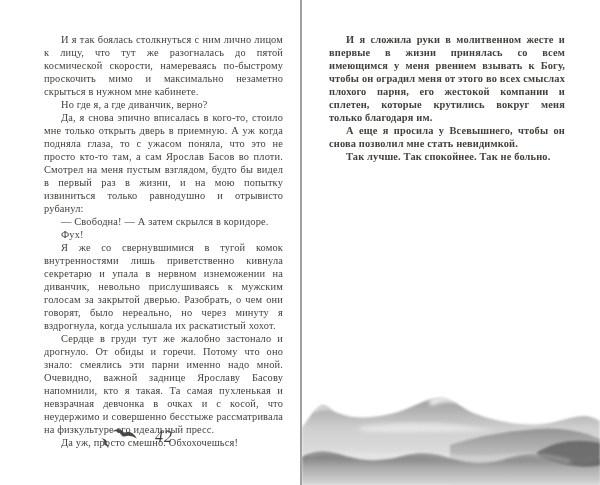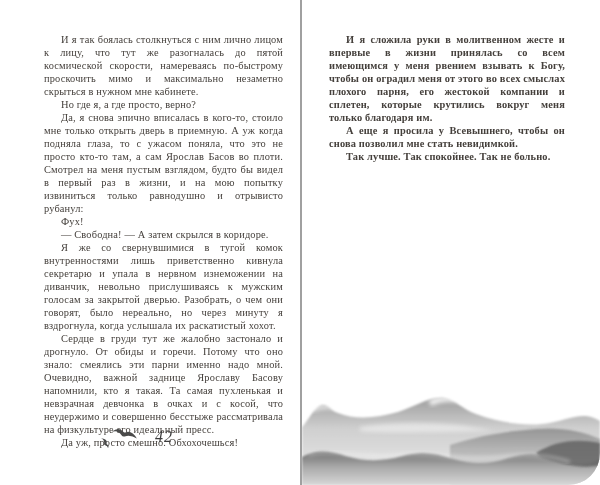--- a/index.html
+++ b/index.html
@@ -2,21 +2,20 @@
 <html><head>
 <meta charset="utf-8">
 <style>
   html,body{margin:0;padding:0;background:#ffffff;}
   #book-spread{
     position:relative;
     width:600px;height:485px;
     background:#ffffff;
     overflow:hidden;
     font-family:"Liberation Serif","DejaVu Serif",serif;
-    border-radius:32px;
   }
   .page-divider{
     position:absolute;left:300px;top:0;
     width:2px;height:485px;
     background:#a0a0a0;
   }
   .page-text{
     position:absolute;top:33px;
     color:#45403c;
     font-size:10.4px;
@@ -50,24 +49,24 @@
   }
   .wave-wrap svg{display:block;}
 </style>
 </head>
 <body>
 
 <div id="book-spread">
 
   <div class="page-text left">
     <p>И я так боялась столкнуться с ним лично лицом к лицу, что тут же разогналась до пятой космической скорости, намереваясь по-быстрому проскочить мимо и максимально незаметно скрыться в нужном мне кабинете.</p>
-    <p>Но где я, а где просто, верно?</p>
+    <p>Но где я, а где диванчик, верно?</p>
     <p>Да, я снова эпично вписалась в кого-то, стоило мне только открыть дверь в приемную. А уж когда подняла глаза, то с ужасом поняла, что это не просто кто-то там, а сам Ярослав Басов во плоти. Смотрел на меня пустым взглядом, будто бы видел в первый раз в жизни, и на мою попытку извиниться только равнодушно и отрывисто рубанул:</p>
+    <p>— Свободна! — А затем скрылся в коридоре.</p>
     <p>Фух!</p>
-    <p>— Свободна! — А затем скрылся в коридоре.</p>
     <p>Я же со свернувшимися в тугой комок внутренностями лишь приветственно кивнула секретарю и упала в нервном изнеможении на диванчик, невольно прислушиваясь к мужским голосам за закрытой дверью. Разобрать, о чем они говорят, было нереально, но через минуту я вздрогнула, когда услышала их раскатистый хохот.</p>
     <p>Сердце в груди тут же жалобно застонало и дрогнуло. От обиды и горечи. Потому что оно знало: смеялись эти парни именно надо мной. Очевидно, важной заднице Ярославу Басову напомнили, кто я такая. Та самая пухленькая и невзрачная девчонка в очках и с косой, что неудержимо и совершенно бесстыже рассматривала на физкультуре его идеальный пресс.</p>
     <p>Да уж, просто смешно. Обхохочешься!</p>
   </div>
 
   <div class="footer-art">
     <span class="bird small">
       <svg width="12" height="17" viewBox="0 0 12 17">
         <path fill="#4a4a4a" transform="rotate(62 6 8)" d="M0,7 Q3.5,1.5 7,4.5 Q7.7,5 8.4,4.6 Q10.5,3.2 12,5.5 Q9.5,4.8 7.8,6.8 Q7,7.7 6.2,6.9 Q3.2,4.5 0,7 Z"></path>
       </svg>

